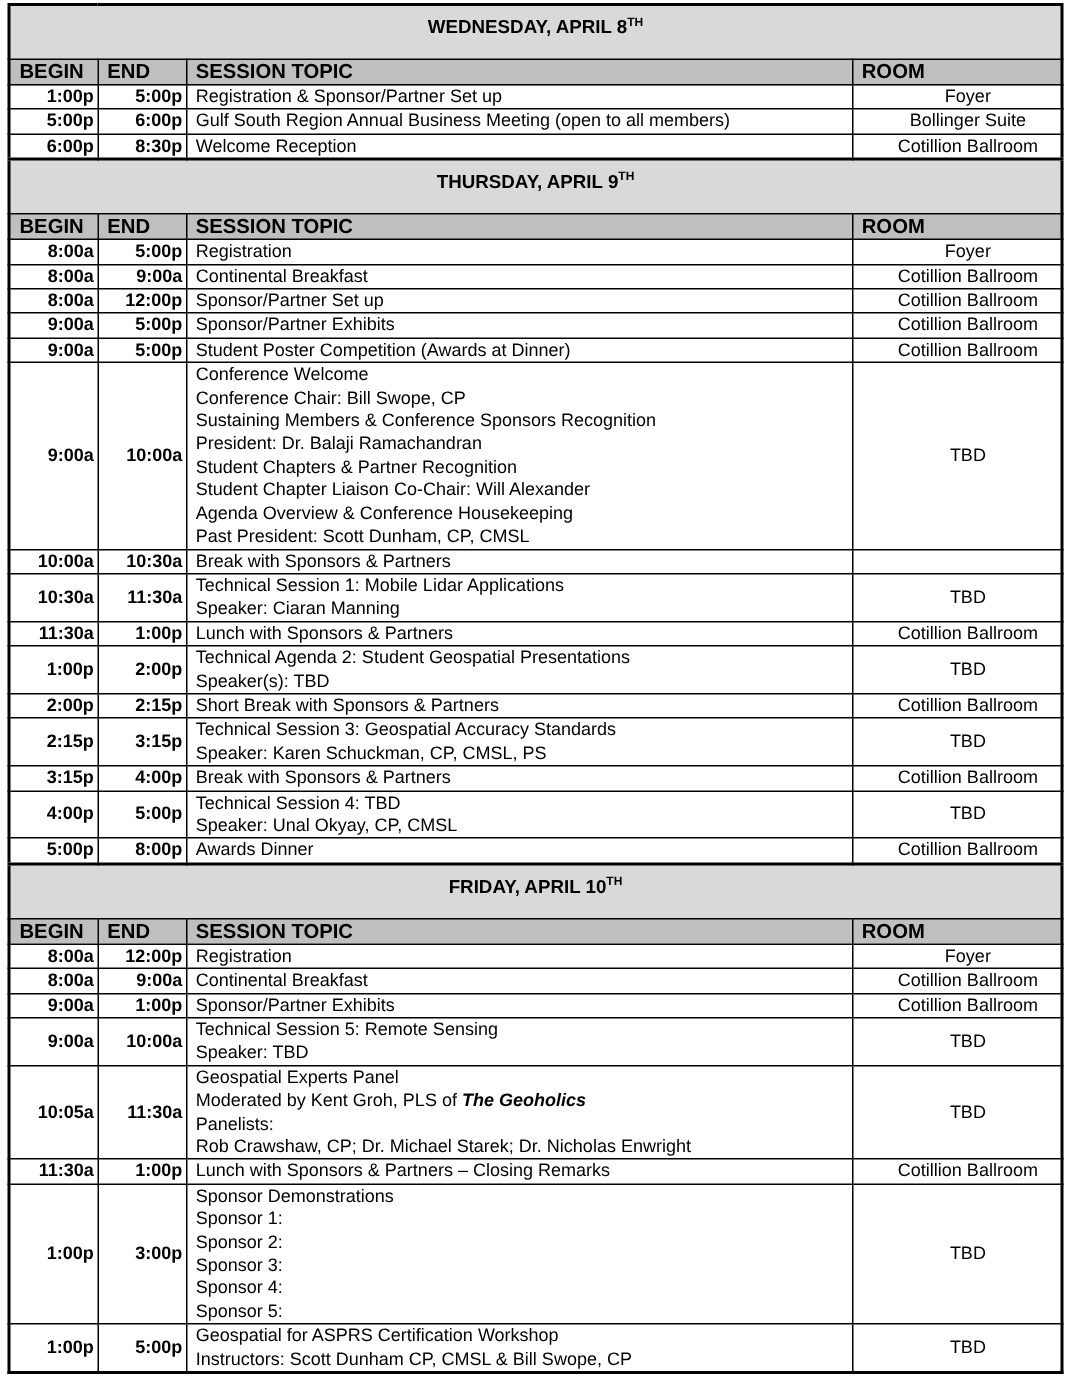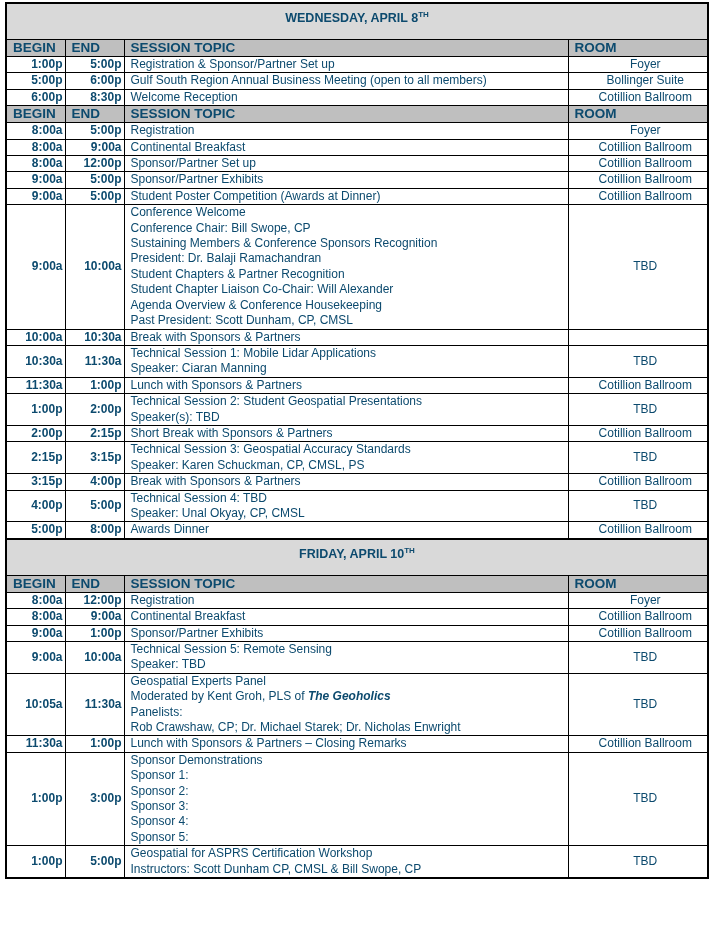--- a/index.html
+++ b/index.html
@@ -4,21 +4,21 @@
 <style>
   html, body { margin: 0; padding: 0; background: #ffffff; }
   body { width: 712px; height: 932px; position: relative; overflow: hidden; }
   #agenda {
     position: absolute; left: 5px; top: 2px;
     width: 702px;
     border-collapse: collapse;
     table-layout: fixed;
     font-family: "Liberation Sans", sans-serif;
     font-size: 12px;
-    color: #0c4a6e;
+    color: #000000;
     border: 2px solid #000;
   }
   #agenda col.c-begin { width: 59px; }
   #agenda col.c-end { width: 59px; }
   #agenda col.c-topic { width: 444px; }
   #agenda col.c-room { width: 140px; }
   #agenda td, #agenda th {
     border: 1px solid #000;
     padding: 0 6px;
     line-height: 15.4px;
@@ -90,20 +90,23 @@
         <td class="t-room">Bollinger Suite</td>
       </tr>
       <tr class="session-row">
         <td class="t-begin">6:00p</td>
         <td class="t-end">8:30p</td>
         <td class="t-topic">
           <span class="topic-line"><span>Welcome Reception</span></span>
         </td>
         <td class="t-room">Cotillion Ballroom</td>
       </tr>
+      <tr class="day-row">
+        <td colspan="4"><span>THURSDAY, APRIL 9</span><sup>TH</sup></td>
+      </tr>
       <tr class="hdr-row">
         <th>BEGIN</th>
         <th>END</th>
         <th>SESSION TOPIC</th>
         <th>ROOM</th>
       </tr>
       <tr class="session-row">
         <td class="t-begin">8:00a</td>
         <td class="t-end">5:00p</td>
         <td class="t-topic">
@@ -180,21 +183,21 @@
         <td class="t-end">1:00p</td>
         <td class="t-topic">
           <span class="topic-line"><span>Lunch with Sponsors &amp; Partners</span></span>
         </td>
         <td class="t-room">Cotillion Ballroom</td>
       </tr>
       <tr class="session-row">
         <td class="t-begin">1:00p</td>
         <td class="t-end">2:00p</td>
         <td class="t-topic">
-          <span class="topic-line bold"><span>Technical Session 2: Student Geospatial Presentations</span></span>
+          <span class="topic-line bold"><span>Technical Agenda 2: Student Geospatial Presentations</span></span>
           <span class="topic-line"><span>Speaker(s): TBD</span></span>
         </td>
         <td class="t-room">TBD</td>
       </tr>
       <tr class="session-row">
         <td class="t-begin">2:00p</td>
         <td class="t-end">2:15p</td>
         <td class="t-topic">
           <span class="topic-line"><span>Short Break with Sponsors &amp; Partners</span></span>
         </td>

